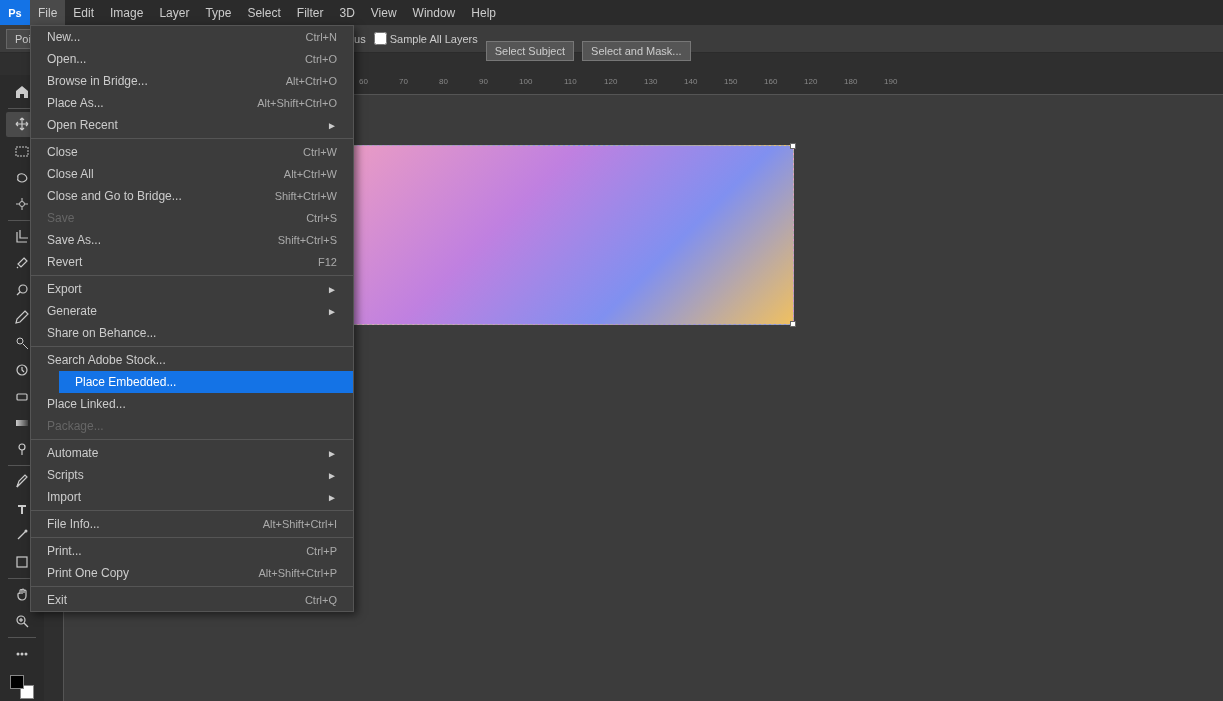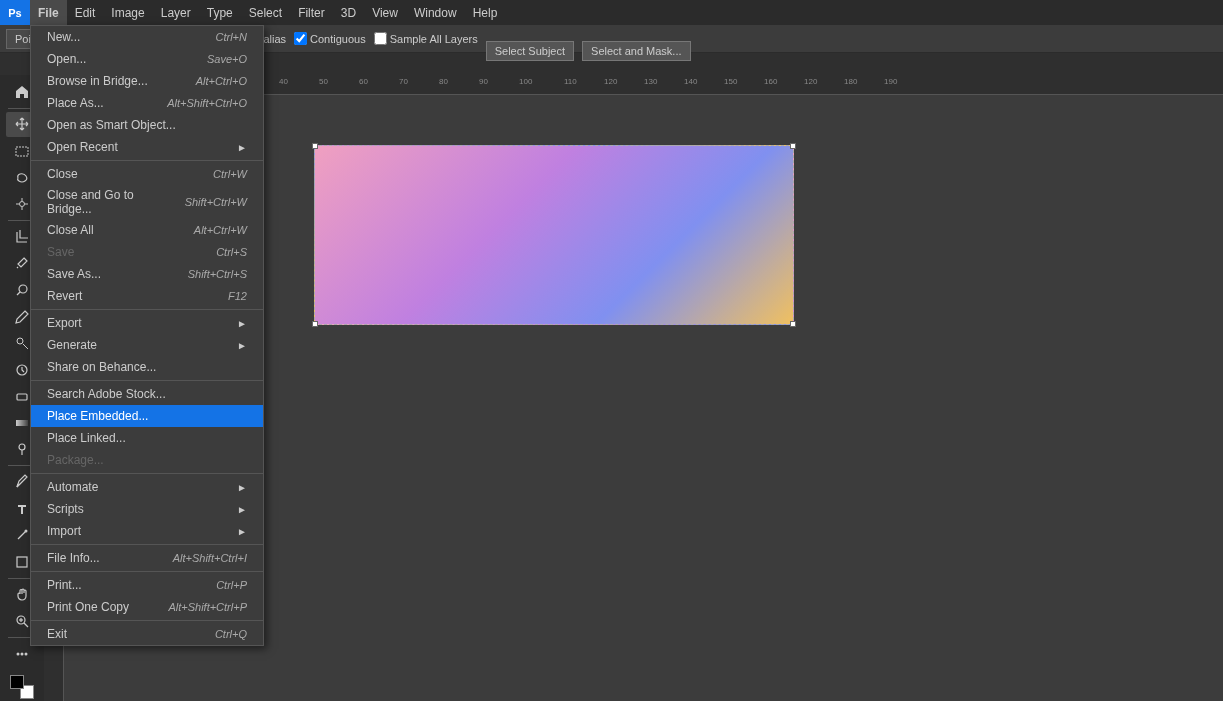--- a/index.html
+++ b/index.html
@@ -41,21 +41,20 @@
       height: 25px;
       display: flex;
       align-items: center;
       cursor: pointer;
       color: #ccc;
       font-size: 12px;
       position: relative;
     }
     .menu-item:hover, .menu-item.active {
       background: #3c3c3c;
-      font-weight: bold;
     }
     .menu-item.active {
       background: #4a4a4a;
     }
 
     
     #optionsbar {
       width: 100%;
       height: 28px;
       background: #3c3c3c;
@@ -226,52 +225,52 @@
       height: 6px;
       background: white;
       border: 1px solid #666;
     }
 
     
     #file-dropdown {
       position: absolute;
       left: 30px;
       top: 25px;
-      width: 234px;
+      width: 324px;
       background: #3c3c3c;
       border: 1px solid #555;
       z-index: 999;
       box-shadow: 3px 3px 8px rgba(0,0,0,0.5);
     }
     .menu-row {
       display: flex;
       align-items: center;
       padding: 3px 16px 3px 16px;
       min-height: 22px;
       cursor: pointer;
       position: relative;
       color: #ccc;
       font-size: 12px;
     }
     .menu-row:hover, .menu-row.highlighted {
       background: #1473e6;
       color: white;
+      margin-left: 28px;
     }
     .menu-row.disabled {
       color: #666;
       cursor: default;
     }
     .menu-row-label {
       flex: 1;
     }
     .menu-row-shortcut {
       color: #aaa;
       font-size: 11px;
       margin-left: 24px;
-      font-style: italic;
     }
     .menu-row-arrow {
       margin-left: 4px;
       font-size: 10px;
     }
     .menu-separator {
       height: 1px;
       background: #555;
       margin: 2px 0;
     }
@@ -547,50 +546,46 @@
   </div>
 </div>
 
 <div id="file-dropdown">
   <div class="menu-row">
     <span class="menu-row-label">New...</span>
     <span class="menu-row-shortcut">Ctrl+N</span>
   </div>
   <div class="menu-row">
     <span class="menu-row-label">Open...</span>
-    <span class="menu-row-shortcut">Save+O</span>
+    <span class="menu-row-shortcut">Ctrl+O</span>
   </div>
   <div class="menu-row">
     <span class="menu-row-label">Browse in Bridge...</span>
     <span class="menu-row-shortcut">Alt+Ctrl+O</span>
   </div>
   <div class="menu-row">
     <span class="menu-row-label">Place As...</span>
     <span class="menu-row-shortcut">Alt+Shift+Ctrl+O</span>
   </div>
   <div class="menu-row">
-    <span class="menu-row-label">Open as Smart Object...</span>
-    <span class="menu-row-shortcut"></span>
-  </div>
-  <div class="menu-row">
     <span class="menu-row-label">Open Recent</span>
     <span class="menu-row-arrow">►</span>
   </div>
   <div class="menu-separator"></div>
   <div class="menu-row">
     <span class="menu-row-label">Close</span>
     <span class="menu-row-shortcut">Ctrl+W</span>
   </div>
   <div class="menu-row">
+    <span class="menu-row-label">Close All</span>
+    <span class="menu-row-shortcut">Alt+Ctrl+W</span>
+  </div>
+  <div class="menu-row">
     <span class="menu-row-label">Close and Go to Bridge...</span>
     <span class="menu-row-shortcut">Shift+Ctrl+W</span>
-  </div>
-  <div class="menu-row">
-    <span class="menu-row-label">Close All</span>
-    <span class="menu-row-shortcut">Alt+Ctrl+W</span>
   </div>
   <div class="menu-row disabled">
     <span class="menu-row-label">Save</span>
     <span class="menu-row-shortcut">Ctrl+S</span>
   </div>
   <div class="menu-row">
     <span class="menu-row-label">Save As...</span>
     <span class="menu-row-shortcut">Shift+Ctrl+S</span>
   </div>
   <div class="menu-row">

